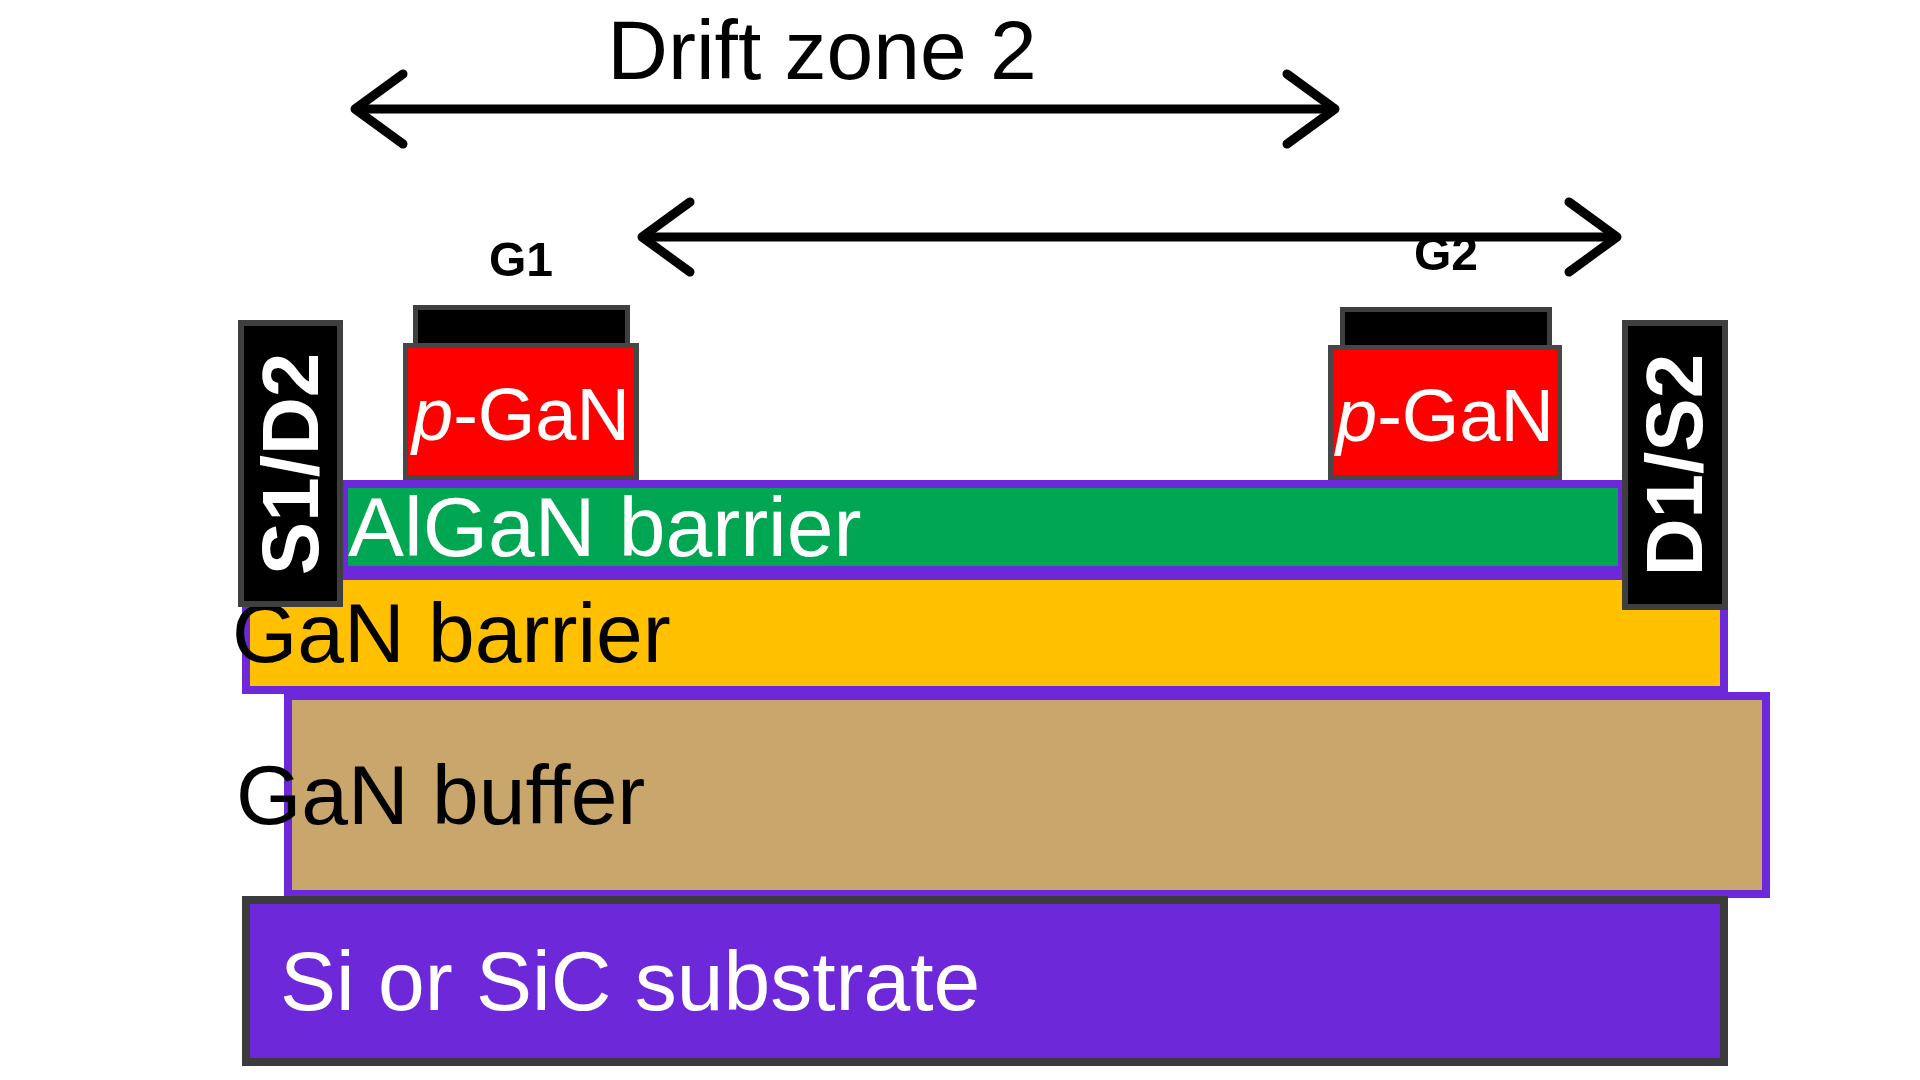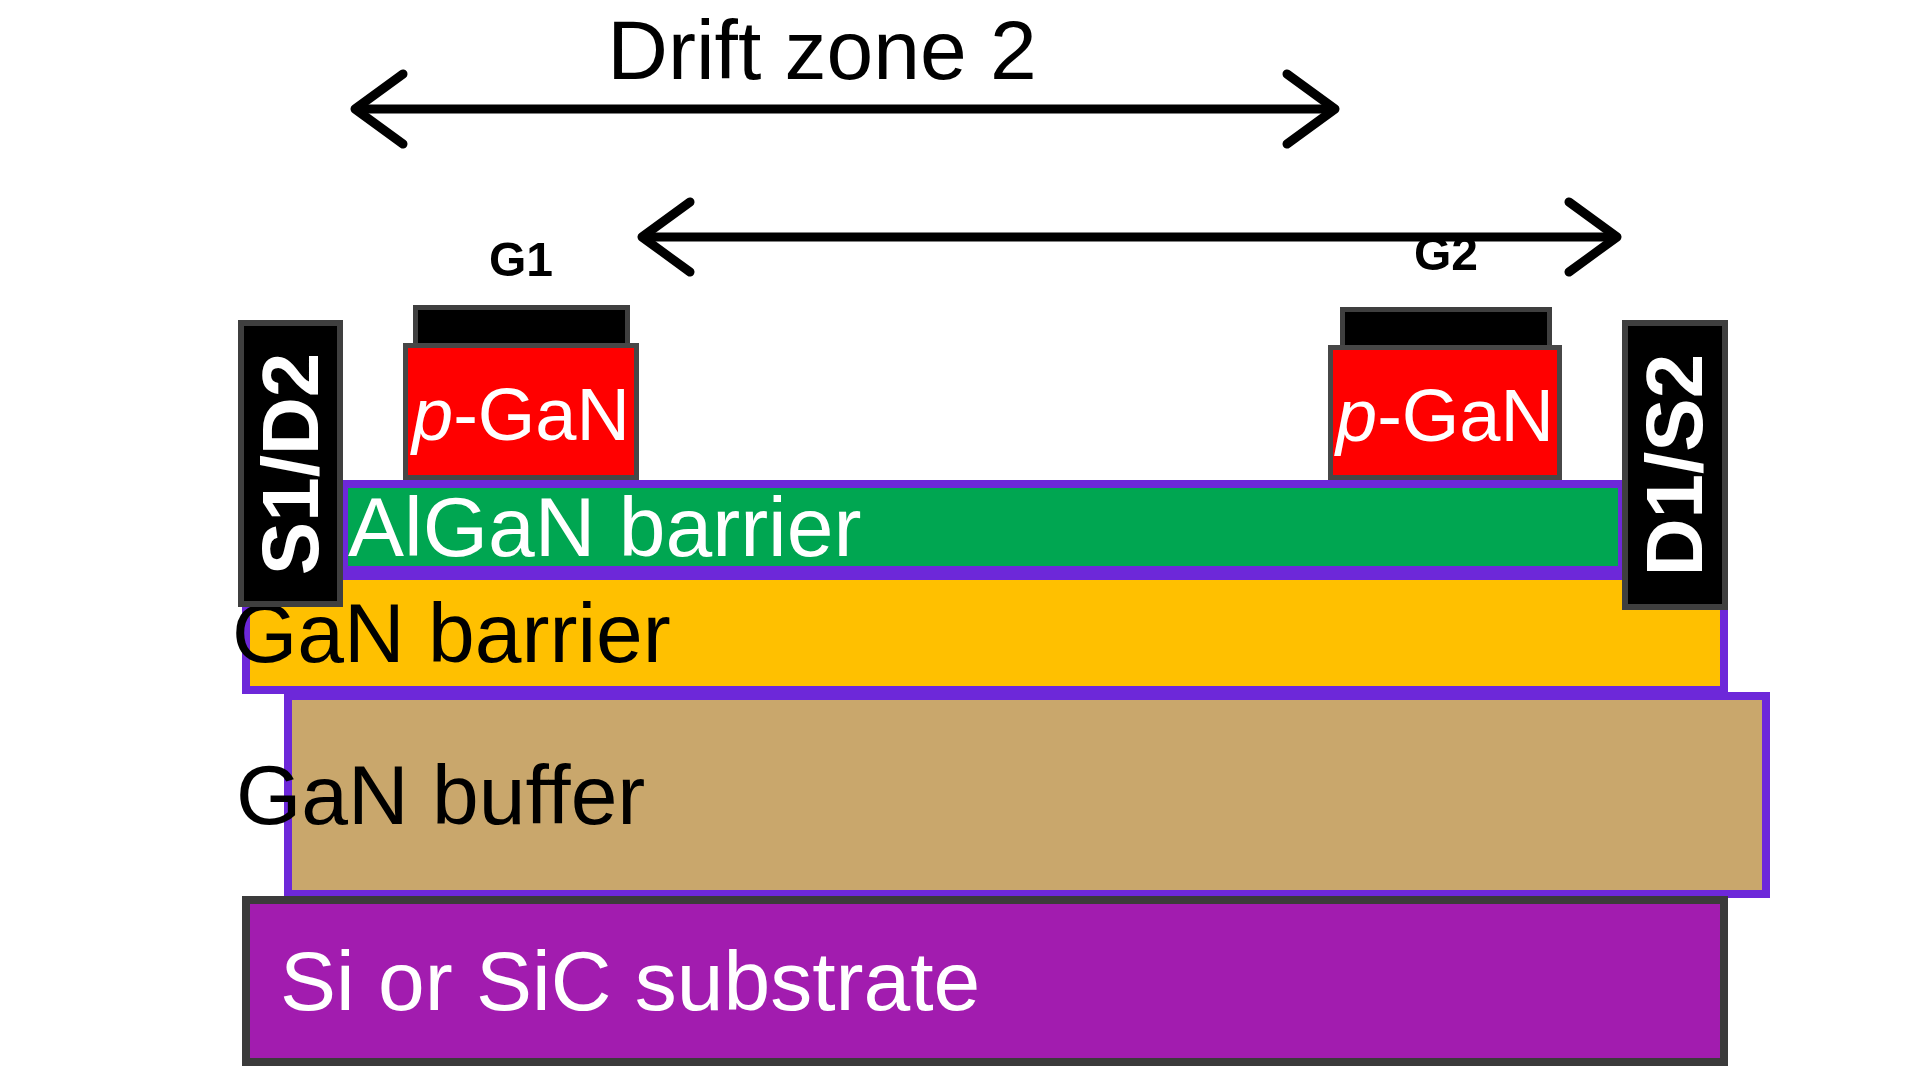--- a/index.html
+++ b/index.html
@@ -33,21 +33,21 @@
     align-items: center;
     justify-content: flex-start;
   }
   .layer span { font-size: 84px; line-height: 1; white-space: nowrap; }
   .layer-algan     { left: 340px;  top: 480px; width: 1286px; height: 94px;  background: #00a651; z-index: 1; }
   .layer-algan span { color: #ffffff; }
   .layer-channel   { left: 242px;  top: 572px; width: 1486px; height: 122px; background: #ffc000; z-index: 1; }
   .layer-channel span { color: #000000; transform: translateX(-18px); }
   .layer-buffer    { left: 242px;  top: 692px; width: 1486px; height: 206px; background: #c9a76c; z-index: 1; margin-left: 42px; }
   .layer-buffer span { color: #000000; transform: translateX(-56px); }
-  .layer-substrate { left: 242px;  top: 896px; width: 1486px; height: 170px; background: #a21caf; border-color: #3b3b3b; z-index: 1; }
+  .layer-substrate { left: 242px;  top: 896px; width: 1486px; height: 170px; background: #6d28d9; border-color: #3b3b3b; z-index: 1; }
   .layer-substrate span { color: #ffffff; transform: translateX(30px); }
 
   
   .contact {
     position: absolute;
     box-sizing: border-box;
     background: #000000;
     border: 6px solid #3f3f3f;
     z-index: 3;
   }

